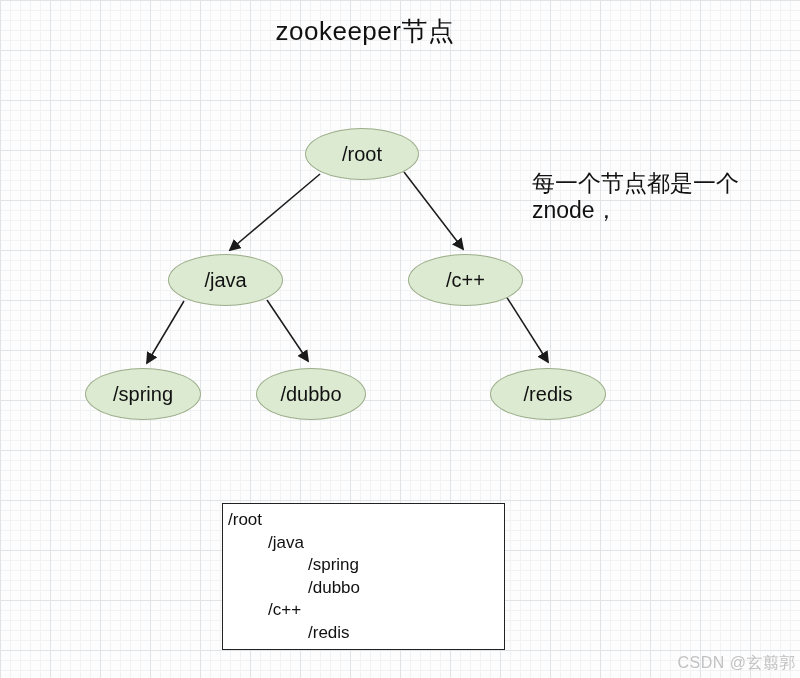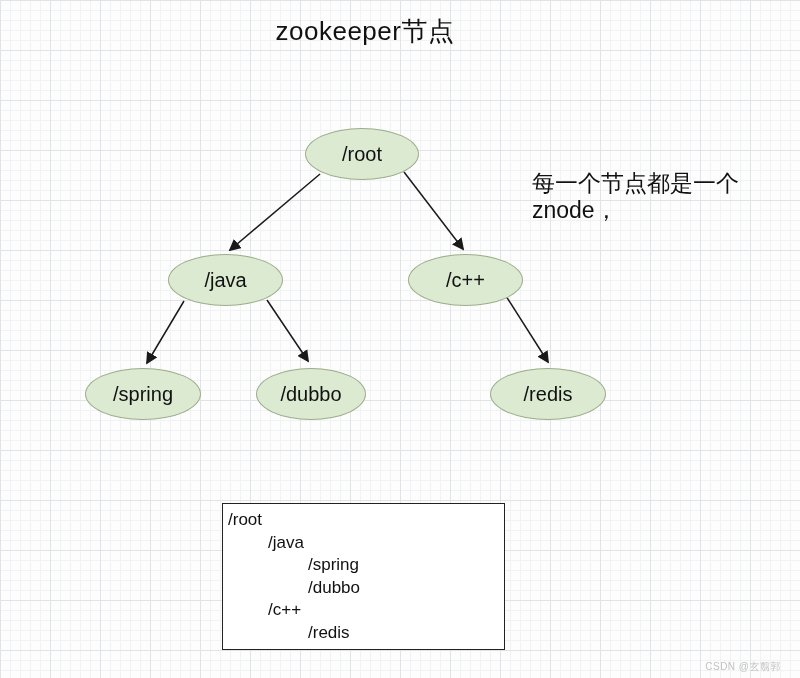--- a/index.html
+++ b/index.html
@@ -40,22 +40,22 @@
   .listing{
     position:absolute;left:222px;top:503px;width:283px;height:147px;
     background:#fff;border:1.5px solid #222;box-sizing:border-box;
     padding:5px 0 0 5px;font-size:17px;line-height:22.5px;color:#111;
   }
   .listing .line{white-space:pre;}
   .listing .indent-0{padding-left:0;}
   .listing .indent-1{padding-left:40px;}
   .listing .indent-2{padding-left:80px;}
   .watermark{
-    position:absolute;right:19px;bottom:4px;
-    font-size:10px;color:#c2c2c2;letter-spacing:.5px;
+    position:absolute;right:4px;bottom:4px;
+    font-size:16px;color:#c2c2c2;letter-spacing:.5px;
   }
 </style>
 </head>
 <body>
 
 <div class="canvas">
 
   <div class="title">zookeeper节点</div>
 
   <svg class="edges" width="800" height="678" viewBox="0 0 800 678">

